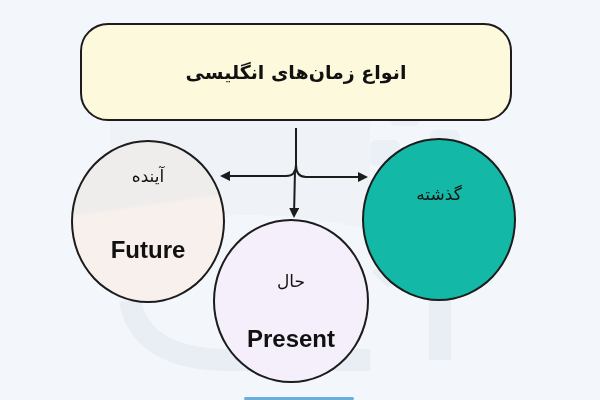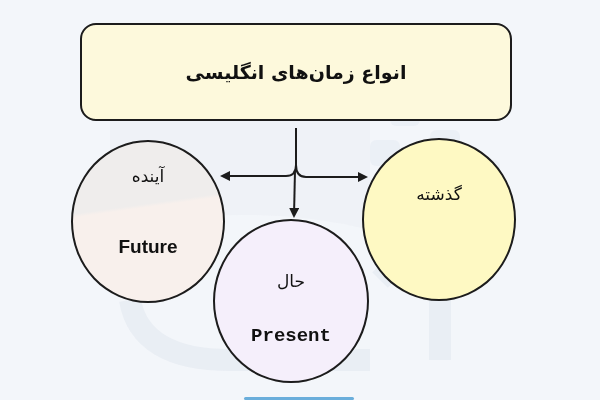--- a/index.html
+++ b/index.html
@@ -7,51 +7,51 @@
       width: 600px; height: 400px; overflow: hidden; position: relative;
       background: #f3f6fa;
       font-family: "DejaVu Sans", sans-serif;
     }
     .watermark {
       position: absolute; left: 70px; top: 30px; width: 460px; height: 360px;
       pointer-events: none;
     }
     .title-box {
       position: absolute; left: 80px; top: 23px; width: 432px; height: 98px;
-      background: #fdf9dc; border: 2.5px solid #1c1c1c; border-radius: 16px;
+      background: #fdf9dc; border: 2.5px solid #1c1c1c; border-radius: 28px;
       box-sizing: border-box;
     }
     .title-text {
       position: absolute; left: 0; right: 0; top: 36px; text-align: center;
       font-size: 19px; font-weight: bold; color: #111; direction: rtl;
       font-family: "DejaVu Sans", sans-serif;
     }
     .circle {
       position: absolute; border: 2.2px solid #1c1c1c; border-radius: 50%;
       box-sizing: border-box;
     }
     .c-future { left: 71px; top: 140px; width: 154px; height: 163px;
       background: linear-gradient(172deg, #efedec 0%, #efedec 40%, #f8f0ec 42%, #f8f0ec 100%); }
-    .c-past { left: 362px; top: 138px; width: 154px; height: 163px; background: #fef9c3; }
+    .c-past { left: 362px; top: 138px; width: 154px; height: 163px; background: #14b8a6; }
     .c-present { left: 213px; top: 219px; width: 156px; height: 164px; background: #f5effb; }
     .fa {
       position: absolute; left: 0; right: 0; text-align: center; direction: rtl;
       font-size: 17px; color: #111; font-family: "DejaVu Sans", sans-serif;
     }
     .en {
       position: absolute; left: 0; right: 0; text-align: center;
-      font-size: 19px; font-weight: bold; color: #111;
+      font-size: 24px; font-weight: bold; color: #111;
       font-family: "Liberation Sans", sans-serif;
     }
     .c-future .fa { top: 24px; }
     .c-future .en { top: 94px; }
     .c-past .fa { top: 44px; }
     .c-past .en { top: 100px; }
     .c-present .fa { top: 50px; }
-    .c-present .en { top: 104px; font-family: Liberation Mono, monospace; }
+    .c-present .en { top: 104px; }
     svg.arrows { position: absolute; left: 0; top: 0; }
     .bottom-bar {
       position: absolute; left: 244px; top: 397px; width: 110px; height: 3px;
       background: #6aaedb; border-radius: 2px;
     }
   </style>
 </head>
 <body>
 
 <svg class="watermark" viewBox="0 0 460 360">

